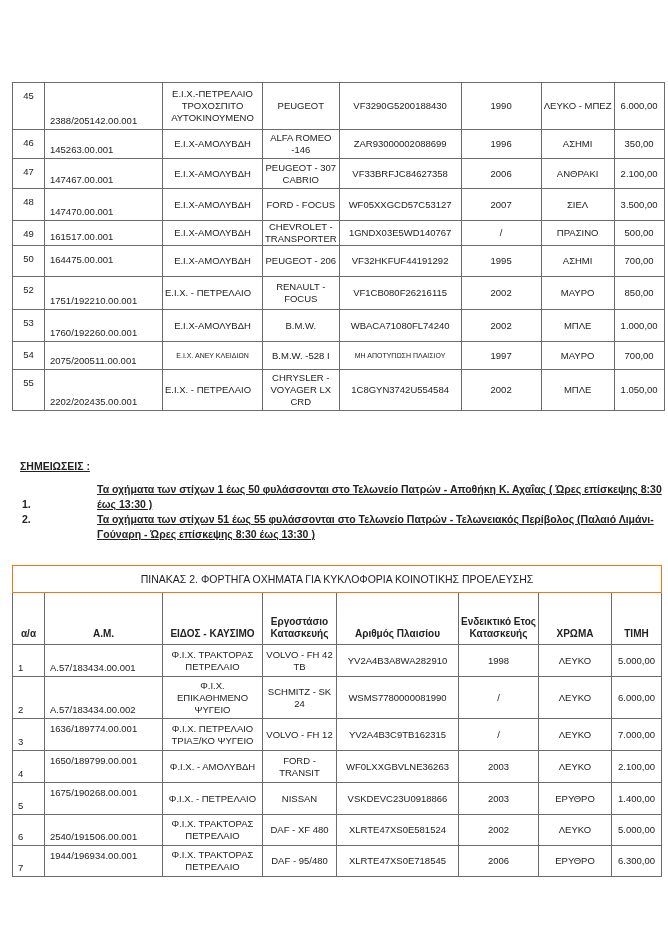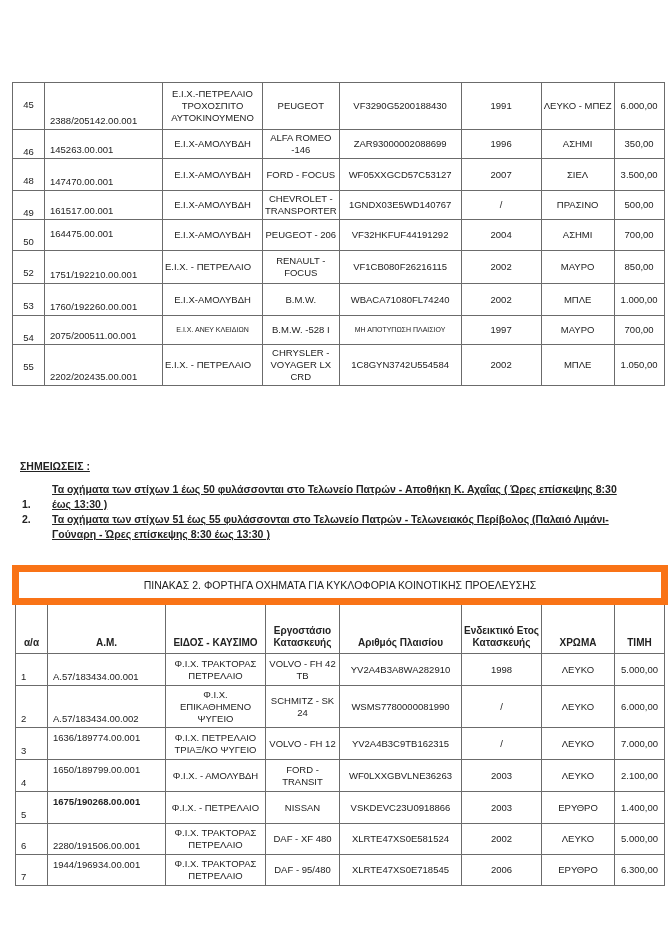--- a/index.html
+++ b/index.html
@@ -1,32 +1,32 @@
 <!DOCTYPE html>
 <html><head>
 <meta charset="utf-8">
 <style>
   html, body { margin:0; padding:0; background:#ffffff; }
   body { width:668px; height:945px; position:relative; overflow:hidden;
          font-family:"Liberation Sans", sans-serif; color:#222; }
   table { border-collapse:collapse; position:absolute; table-layout:fixed; }
   td, th { border:1px solid #6b6b6b; font-size:9.5px; text-align:center; vertical-align:middle;
            padding:0 2px; line-height:12px; font-weight:normal; }
-  td.num { vertical-align:top; padding-top:16px; }
+  td.num { vertical-align:top; padding-top:7px; }
   td.am { text-align:left; vertical-align:bottom; padding-bottom:2px; padding-left:5px; }
   td.am.mid { vertical-align:middle; }
   td.tiny { font-size:7px; }
   #t1 { left:12px; top:82px; }
   #t2 { left:12px; top:565px; }
   #t2 td.num2 { vertical-align:bottom; padding-bottom:2px; text-align:left; padding-left:5px; }
   #t2 td.am2 { text-align:left; padding-left:5px; }
-  .caption { border:7px solid #f97316; font-size:10.5px; height:26px; }
+  .caption { border:1px solid #f97316; font-size:10.5px; height:26px; }
   .hdr { font-weight:bold; font-size:10px; vertical-align:bottom; padding-bottom:4px; }
   .notes-title { position:absolute; left:20px; top:460px; font-size:10.5px; font-weight:bold; text-decoration:underline; }
-  .note { position:absolute; font-size:10.5px; font-weight:bold; text-decoration:underline; line-height:15px; }
+  .note { position:absolute; font-size:10.5px; font-weight:bold; text-decoration:underline; line-height:15px;margin-left:45px; }
   .note-num { position:absolute; font-size:10.5px; font-weight:bold; }
 </style>
 </head>
 <body>
 
 <table id="t1">
   <colgroup>
     <col style="width:32px">
       <col style="width:118px">
       <col style="width:100px">
@@ -36,34 +36,44 @@
       <col style="width:73px">
       <col style="width:50px">
   </colgroup>
   <tbody id="t1-body">
       <tr style="height: 47px;">
         <td class="num">45</td>
         <td class="am">2388/205142.00.001</td>
         <td>Ε.Ι.Χ.-ΠΕΤΡΕΛΑΙΟ ΤΡΟΧΟΣΠΙΤΟ ΑΥΤΟΚΙΝΟΥΜΕΝΟ</td>
         <td>PEUGEOT</td>
         <td>VF3290G5200188430</td>
-        <td>1991</td>
+        <td>1990</td>
         <td>ΛΕΥΚΟ - ΜΠΕΖ</td>
         <td>6.000,00</td>
       </tr>
       <tr style="height: 29px;">
         <td class="num">46</td>
         <td class="am">145263.00.001</td>
         <td>Ε.Ι.Χ-ΑΜΟΛΥΒΔΗ</td>
         <td>ALFA ROMEO -146</td>
         <td>ZAR93000002088699</td>
         <td>1996</td>
         <td>ΑΣΗΜΙ</td>
         <td>350,00</td>
       </tr>
+      <tr style="height: 30px;">
+        <td class="num">47</td>
+        <td class="am">147467.00.001</td>
+        <td>Ε.Ι.Χ-ΑΜΟΛΥΒΔΗ</td>
+        <td>PEUGEOT - 307 CABRIO</td>
+        <td>VF33BRFJC84627358</td>
+        <td>2006</td>
+        <td>ΑΝΘΡΑΚΙ</td>
+        <td>2.100,00</td>
+      </tr>
       <tr style="height: 32px;">
         <td class="num">48</td>
         <td class="am">147470.00.001</td>
         <td>Ε.Ι.Χ-ΑΜΟΛΥΒΔΗ</td>
         <td>FORD - FOCUS</td>
         <td>WF05XXGCD57C53127</td>
         <td>2007</td>
         <td>ΣΙΕΛ</td>
         <td>3.500,00</td>
       </tr>
@@ -76,21 +86,21 @@
         <td>/</td>
         <td>ΠΡΑΣΙΝΟ</td>
         <td>500,00</td>
       </tr>
       <tr style="height: 31px;">
         <td class="num">50</td>
         <td class="am mid">164475.00.001</td>
         <td>Ε.Ι.Χ-ΑΜΟΛΥΒΔΗ</td>
         <td>PEUGEOT - 206</td>
         <td>VF32HKFUF44191292</td>
-        <td>2004</td>
+        <td>1995</td>
         <td>ΑΣΗΜΙ</td>
         <td>700,00</td>
       </tr>
       <tr style="height: 33px;">
         <td class="num">52</td>
         <td class="am">1751/192210.00.001</td>
         <td style="text-align: left;">Ε.Ι.Χ. - ΠΕΤΡΕΛΑΙΟ</td>
         <td>RENAULT - FOCUS</td>
         <td>VF1CB080F26216115</td>
         <td>2002</td>
@@ -200,31 +210,31 @@
         <td class="am2" style="vertical-align: top; padding-top: 4px;">1650/189799.00.001</td>
         <td>Φ.Ι.Χ. - ΑΜΟΛΥΒΔΗ</td>
         <td>FORD - TRANSIT</td>
         <td>WF0LXXGBVLNE36263</td>
         <td>2003</td>
         <td>ΛΕΥΚΟ</td>
         <td>2.100,00</td>
       </tr>
       <tr style="height: 32px;">
         <td class="num2">5</td>
-        <td class="am2" style="vertical-align: top; padding-top: 4px; font-weight: bold;">1675/190268.00.001</td>
+        <td class="am2" style="vertical-align: top; padding-top: 4px;">1675/190268.00.001</td>
         <td>Φ.Ι.Χ. - ΠΕΤΡΕΛΑΙΟ</td>
         <td>NISSAN</td>
         <td>VSKDEVC23U0918866</td>
         <td>2003</td>
         <td>ΕΡΥΘΡΟ</td>
         <td>1.400,00</td>
       </tr>
       <tr style="height: 31px;">
         <td class="num2">6</td>
-        <td class="am2" style="vertical-align: bottom; padding-bottom: 2px;">2280/191506.00.001</td>
+        <td class="am2" style="vertical-align: bottom; padding-bottom: 2px;">2540/191506.00.001</td>
         <td>Φ.Ι.Χ. ΤΡΑΚΤΟΡΑΣ ΠΕΤΡΕΛΑΙΟ</td>
         <td>DAF - XF 480</td>
         <td>XLRTE47XS0E581524</td>
         <td>2002</td>
         <td>ΛΕΥΚΟ</td>
         <td>5.000,00</td>
       </tr>
       <tr style="height: 31px;">
         <td class="num2">7</td>
         <td class="am2" style="vertical-align: top; padding-top: 4px;">1944/196934.00.001</td>

